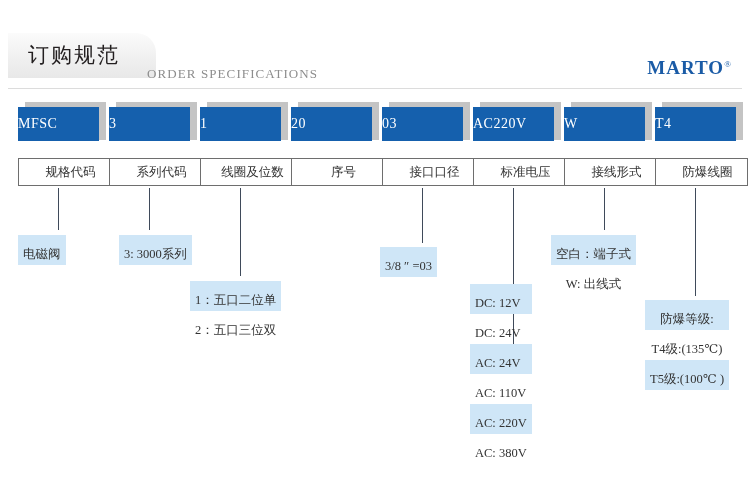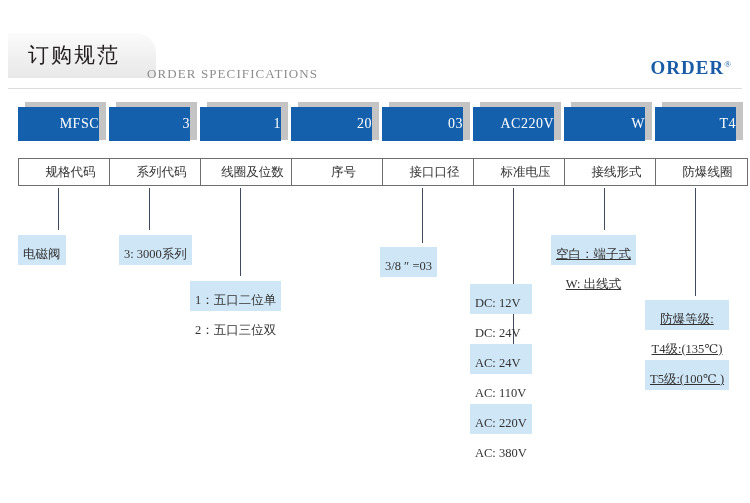--- a/index.html
+++ b/index.html
@@ -111,21 +111,21 @@
   .code-chip {
     position: absolute;
     left: 0;
     top: 0;
     width: 81px;
     height: 34px;
     background: #1560ad;
     color: #ffffff;
     font-size: 14px;
     line-height: 34px;
-    text-align: right;
+    text-align: left;
     letter-spacing: 0.5px;
     white-space: nowrap;
     font-family: "Liberation Serif", "DejaVu Serif", serif;
   }
 
   
   .label-box {
     position: absolute;
     top: 63px;
     left: 0;
@@ -162,32 +162,31 @@
   .callout-line {
     padding: 11px 5px 2px 5px;
     line-height: 17px;
     white-space: nowrap;
   }
   .callout-line.hl {
     background: #cfe6f7;
   }
   .callout.center-lines .callout-line {
     text-align: center;
-    text-decoration: underline;
   }
 </style>
 </head>
 <body>
 
 <div id="header">
   <div id="header-tab"></div>
   <div id="header-title-cn">订购规范</div>
   <div id="header-title-en">ORDER SPECIFICATIONS</div>
   <div id="header-divider"></div>
-  <div id="brand-logo"><span>ORDER</span><span class="reg">®</span></div>
+  <div id="brand-logo"><span>MARTO</span><span class="reg">®</span></div>
 </div>
 
 <div id="diagram">
     <div class="column" style="left: 18px;">
       <div class="code-chip-wrap">
         <div class="code-chip-shadow"></div>
         <div class="code-chip">MFSC</div>
       </div>
       <div class="label-box">规格代码</div>
       <div class="connector" style="height: 42px;"></div>

